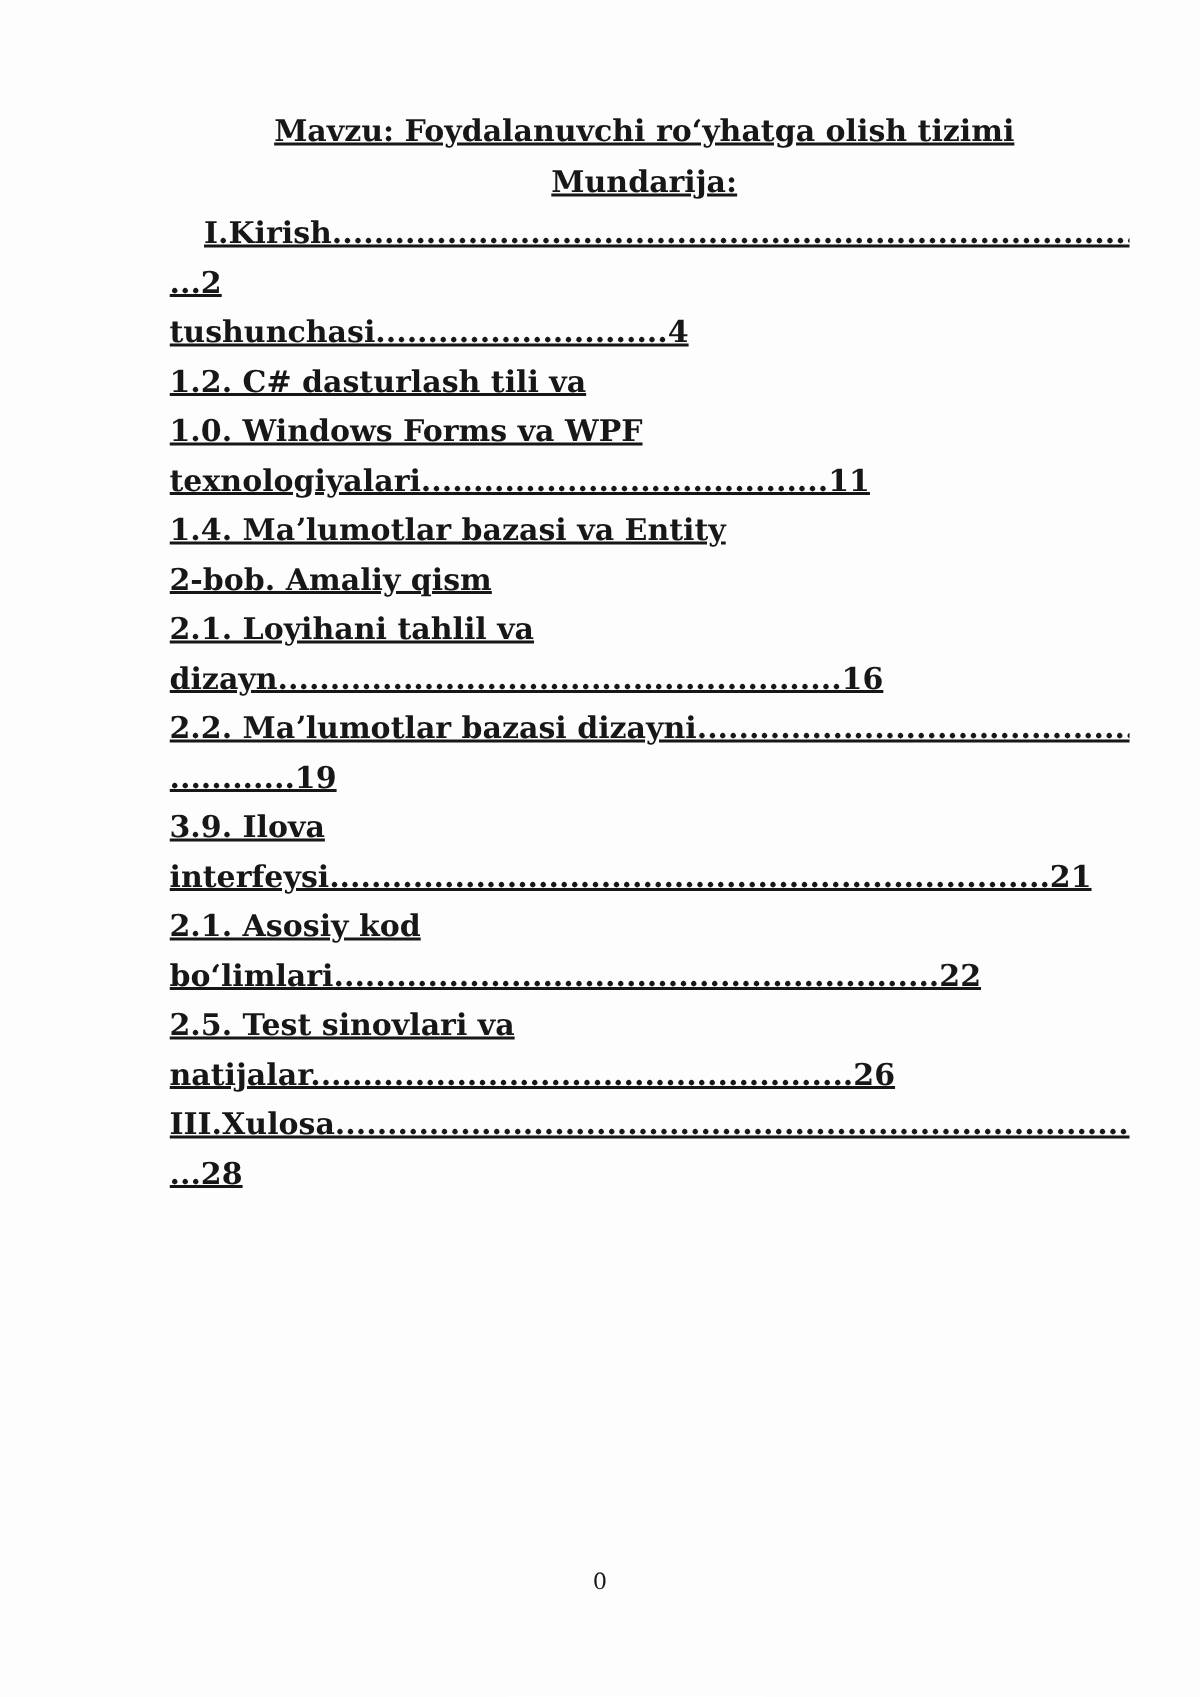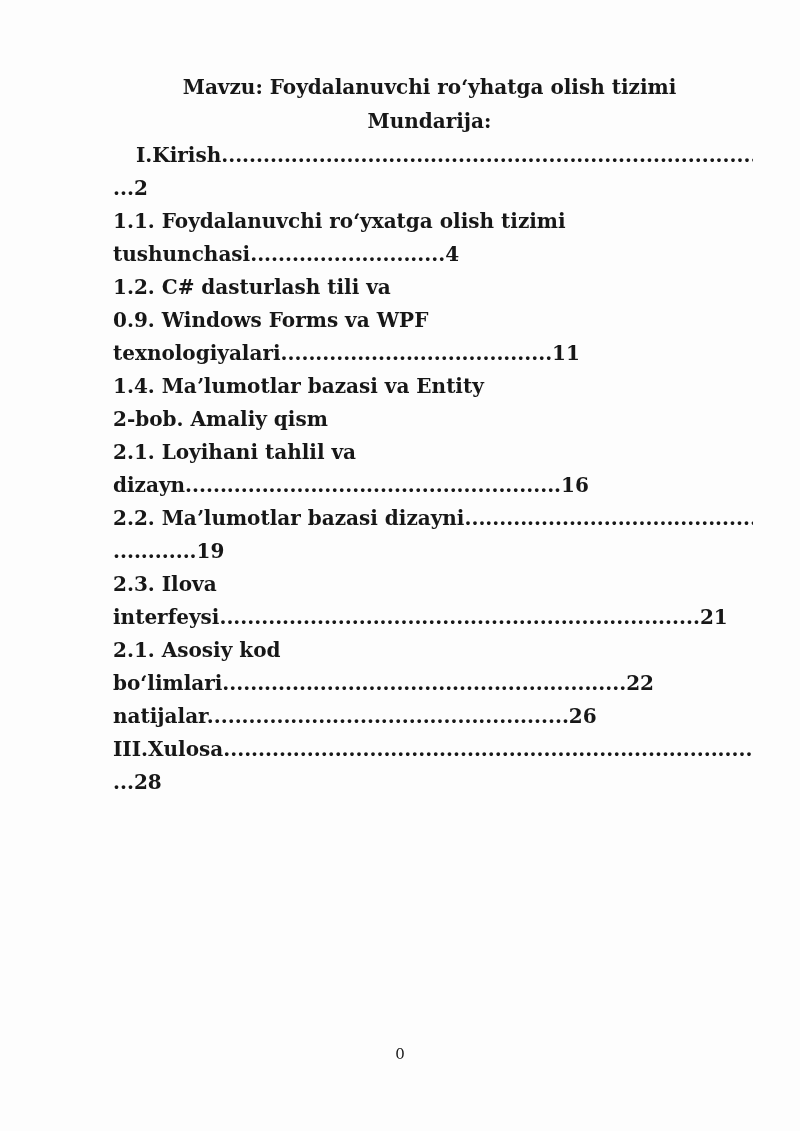--- a/index.html
+++ b/index.html
@@ -11,20 +11,21 @@
     position: relative;
     width: 800px;
     height: 1131px;
     background: #fdfdfd;
     font-family: "DejaVu Serif", serif;
     font-weight: bold;
     color: #171717;
     box-sizing: border-box;
     padding-top: 70px;
     overflow: hidden;
+    text-decoration: underline;
   }
   .title-block {
     margin-left: 113px;
     width: 633px;
     text-align: center;
   }
   .doc-title,
   .doc-subtitle {
     font-size: 20px;
     line-height: 34px;
@@ -61,34 +62,34 @@
 
 <div class="page" style="color: rgb(23, 23, 23); background: rgb(253, 253, 253);">
   <div class="title-block">
     <div class="doc-title">Mavzu: Foydalanuvchi roʻyhatga olish tizimi</div>
     <div class="doc-subtitle">Mundarija:</div>
   </div>
 
   <div class="toc" id="toc">
       <div class="toc-line indent">I.Kirish..............................................................................................</div>
       <div class="toc-line">...2</div>
-      <div class="toc-line">1.1. Foydalanuvchi roʻyxatga olish tizimi</div>
       <div class="toc-line">tushunchasi............................4</div>
       <div class="toc-line">1.2. C# dasturlash tili va</div>
-      <div class="toc-line">0.9. Windows Forms va WPF</div>
+      <div class="toc-line">1.0. Windows Forms va WPF</div>
       <div class="toc-line">texnologiyalari.......................................11</div>
       <div class="toc-line">1.4. Maʼlumotlar bazasi va Entity</div>
       <div class="toc-line">2-bob. Amaliy qism</div>
       <div class="toc-line">2.1. Loyihani tahlil va</div>
       <div class="toc-line">dizayn......................................................16</div>
       <div class="toc-line">2.2. Maʼlumotlar bazasi dizayni.................................................</div>
       <div class="toc-line">............19</div>
-      <div class="toc-line">2.3. Ilova</div>
+      <div class="toc-line">3.9. Ilova</div>
       <div class="toc-line">interfeysi.....................................................................21</div>
       <div class="toc-line">2.1. Asosiy kod</div>
       <div class="toc-line">boʻlimlari..........................................................22</div>
+      <div class="toc-line">2.5. Test sinovlari va</div>
       <div class="toc-line">natijalar....................................................26</div>
       <div class="toc-line">III.Xulosa.......................................................................................</div>
       <div class="toc-line">...28</div>
     </div>
 
   <div class="page-number">0</div>
 </div>
 
 </body></html>

